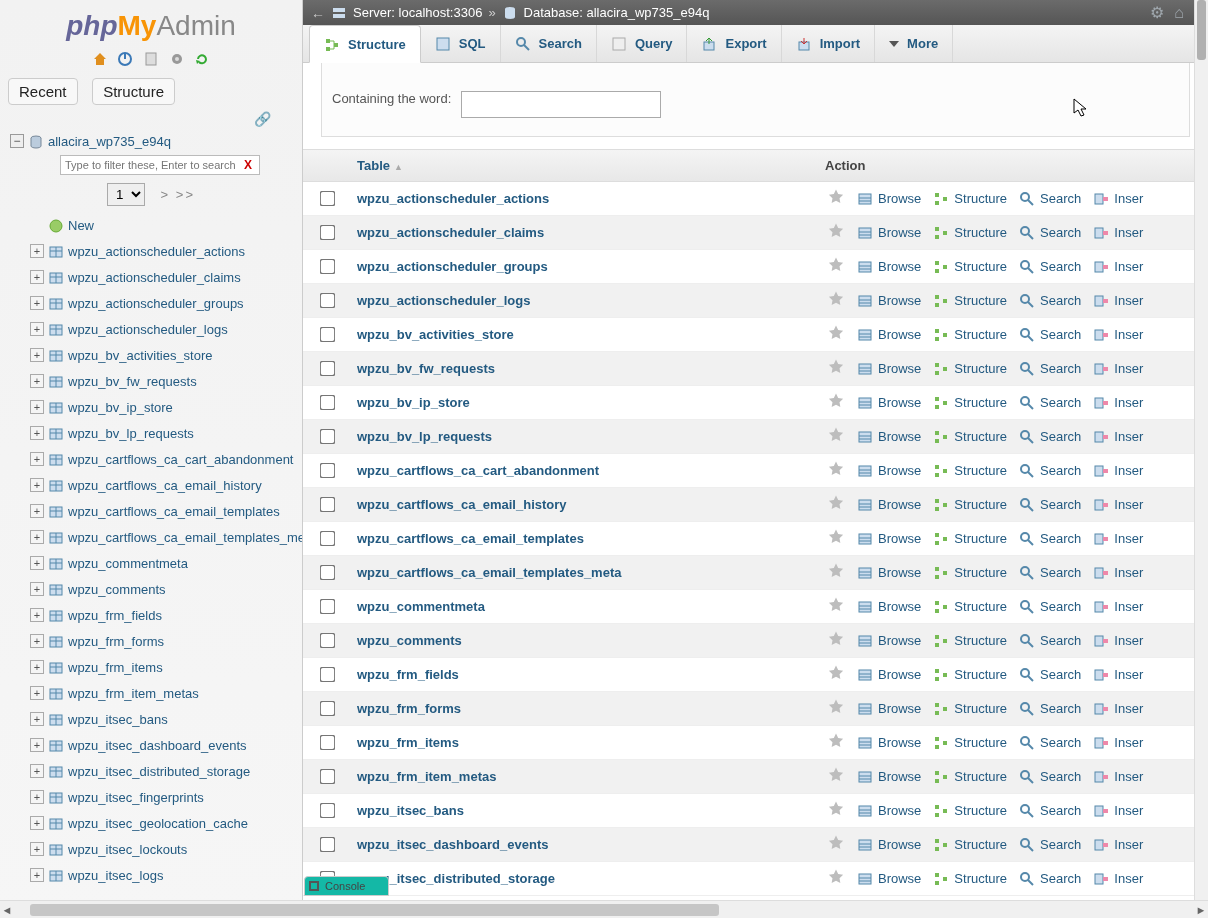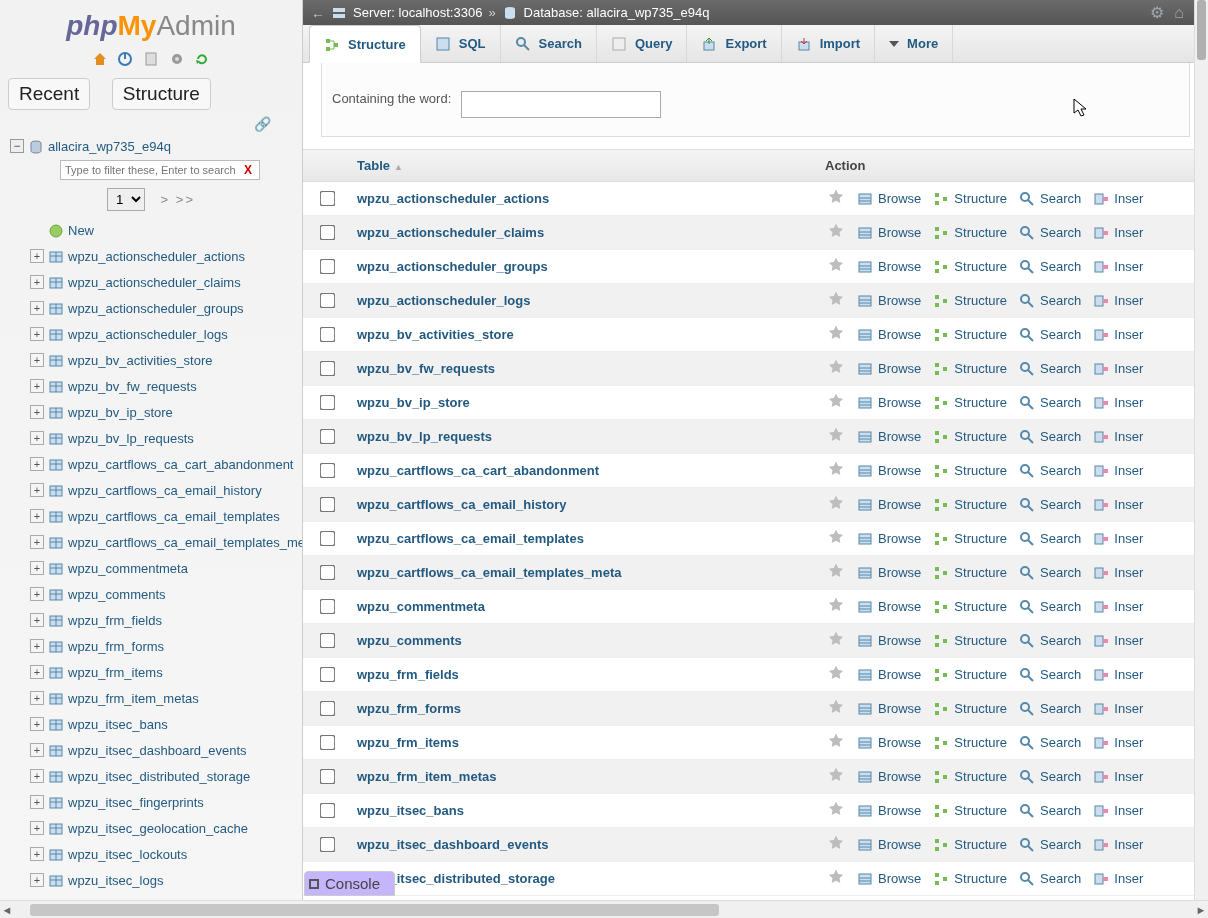--- a/index.html
+++ b/index.html
@@ -7,21 +7,21 @@
   .app { display:flex; width:1208px; height:918px; position:relative; overflow:hidden; }
   
   .nav { width:303px; height:100%; background:linear-gradient(to bottom,#f2f2f2,#f6f6f6); border-right:1px solid #ccc; overflow:hidden; position:relative;}
   .logo { padding:10px 0 4px; text-align:center; font-family:Arial,Helvetica,sans-serif; font-weight:bold; font-size:28px; }
   .logo .p1 { color:#666699; font-style:italic;}
   .logo .p2 { color:#f89406; }
   .logo .p3 { color:#888; font-weight:normal; font-size:28px;}
   .nav-icons { text-align:center; padding:4px 0 6px; }
   .nav-icons span { display:inline-block; width:18px; height:18px; margin:0 2px; vertical-align:middle;}
   .nav-tabs { padding:4px 8px; }
-  .nav-tabs button { background:#f8f8f8; border:1px solid #ccc; border-radius:4px; padding:4px 10px; font-size:19px; color:#222; cursor:pointer; margin-right:18px;}
+  .nav-tabs button { background:#f8f8f8; border:1px solid #ccc; border-radius:4px; padding:4px 10px; font-size:15px; color:#222; cursor:pointer; margin-right:11px;}
   .link-chain { text-align:right; padding:2px 30px 2px 0;}
   .link-chain span { color:#aaa; font-size:14px;}
   .dbline { padding:4px 0 0 10px; display:flex; align-items:center; gap:4px;}
   .dbline .collapse { width:14px; height:14px; background:#eee; border:1px solid #999; display:flex; align-items:center; justify-content:center; font-size:12px; line-height:1; color:#555;}
   .dbline .dbicon { width:16px; height:16px; }
   .dbline a { color:#235a81; text-decoration:none; }
   .filterbox { margin:6px 0 4px 60px; width:200px; }
   .filterbox input { width:100%; border:1px solid #bbb; padding:3px 4px; font-size:11px; color:#888;}
   .filterbox .x { color:#c00; font-weight:bold; font-size:12px; margin-left:-16px; position:relative;}
   .pagectl { text-align:center; padding:4px 0 6px; }
@@ -65,21 +65,21 @@
   .row.odd { background:#f1f1f1;}
   .row .c-check { width:48px; text-align:center;}
   .row .c-check input { transform:scale(1.2);}
   .row .c-table { flex:0 0 470px; padding-left:6px; overflow:hidden; white-space:nowrap;}
   .row .c-table a { color:#235a81; font-weight:bold; text-decoration:none;}
   .row .c-star { width:30px; text-align:center;}
   .row .c-star svg path { fill:#bdbdbd;}
   .row .act { display:flex; align-items:center; gap:5px; padding:0 6px; }
   .row .act a { color:#235a81; text-decoration:none;}
   .row .aicon { width:16px; height:16px; flex-shrink:0;}
-  .console { position:absolute; bottom:22px; left:304px; background:#c4b5fd; border:1px solid #ccc; border-radius:4px 4px 0 0; padding:3px 14px 3px 4px; display:flex; align-items:center; gap:6px; font-size:15px; color:#444; z-index:5;}
+  .console { position:absolute; bottom:22px; left:304px; background:#14b8a6; border:1px solid #ccc; border-radius:4px 4px 0 0; padding:3px 23px 3px 4px; display:flex; align-items:center; gap:6px; font-size:11px; color:#444; z-index:5;}
   .console .sq { width:10px; height:10px; border:2px solid #555;}
   .hscroll { position:absolute; bottom:0; left:0; right:0; height:18px; background:#f0f0f0; border-top:1px solid #ddd; display:flex; align-items:center;}
   .hscroll .track { flex:1; height:12px; margin:0 16px; position:relative;}
   .hscroll .thumb { position:absolute; left:0; width:60%; height:100%; background:#c6c6c6; border-radius:3px;}
   .hscroll .arr { width:14px; text-align:center; color:#666; font-size:11px;}
   .cursor { position:absolute; pointer-events:none; z-index:20;}
   
   .ic { width:16px; height:16px; display:inline-block; vertical-align:middle;}
 </style>
 </head>

